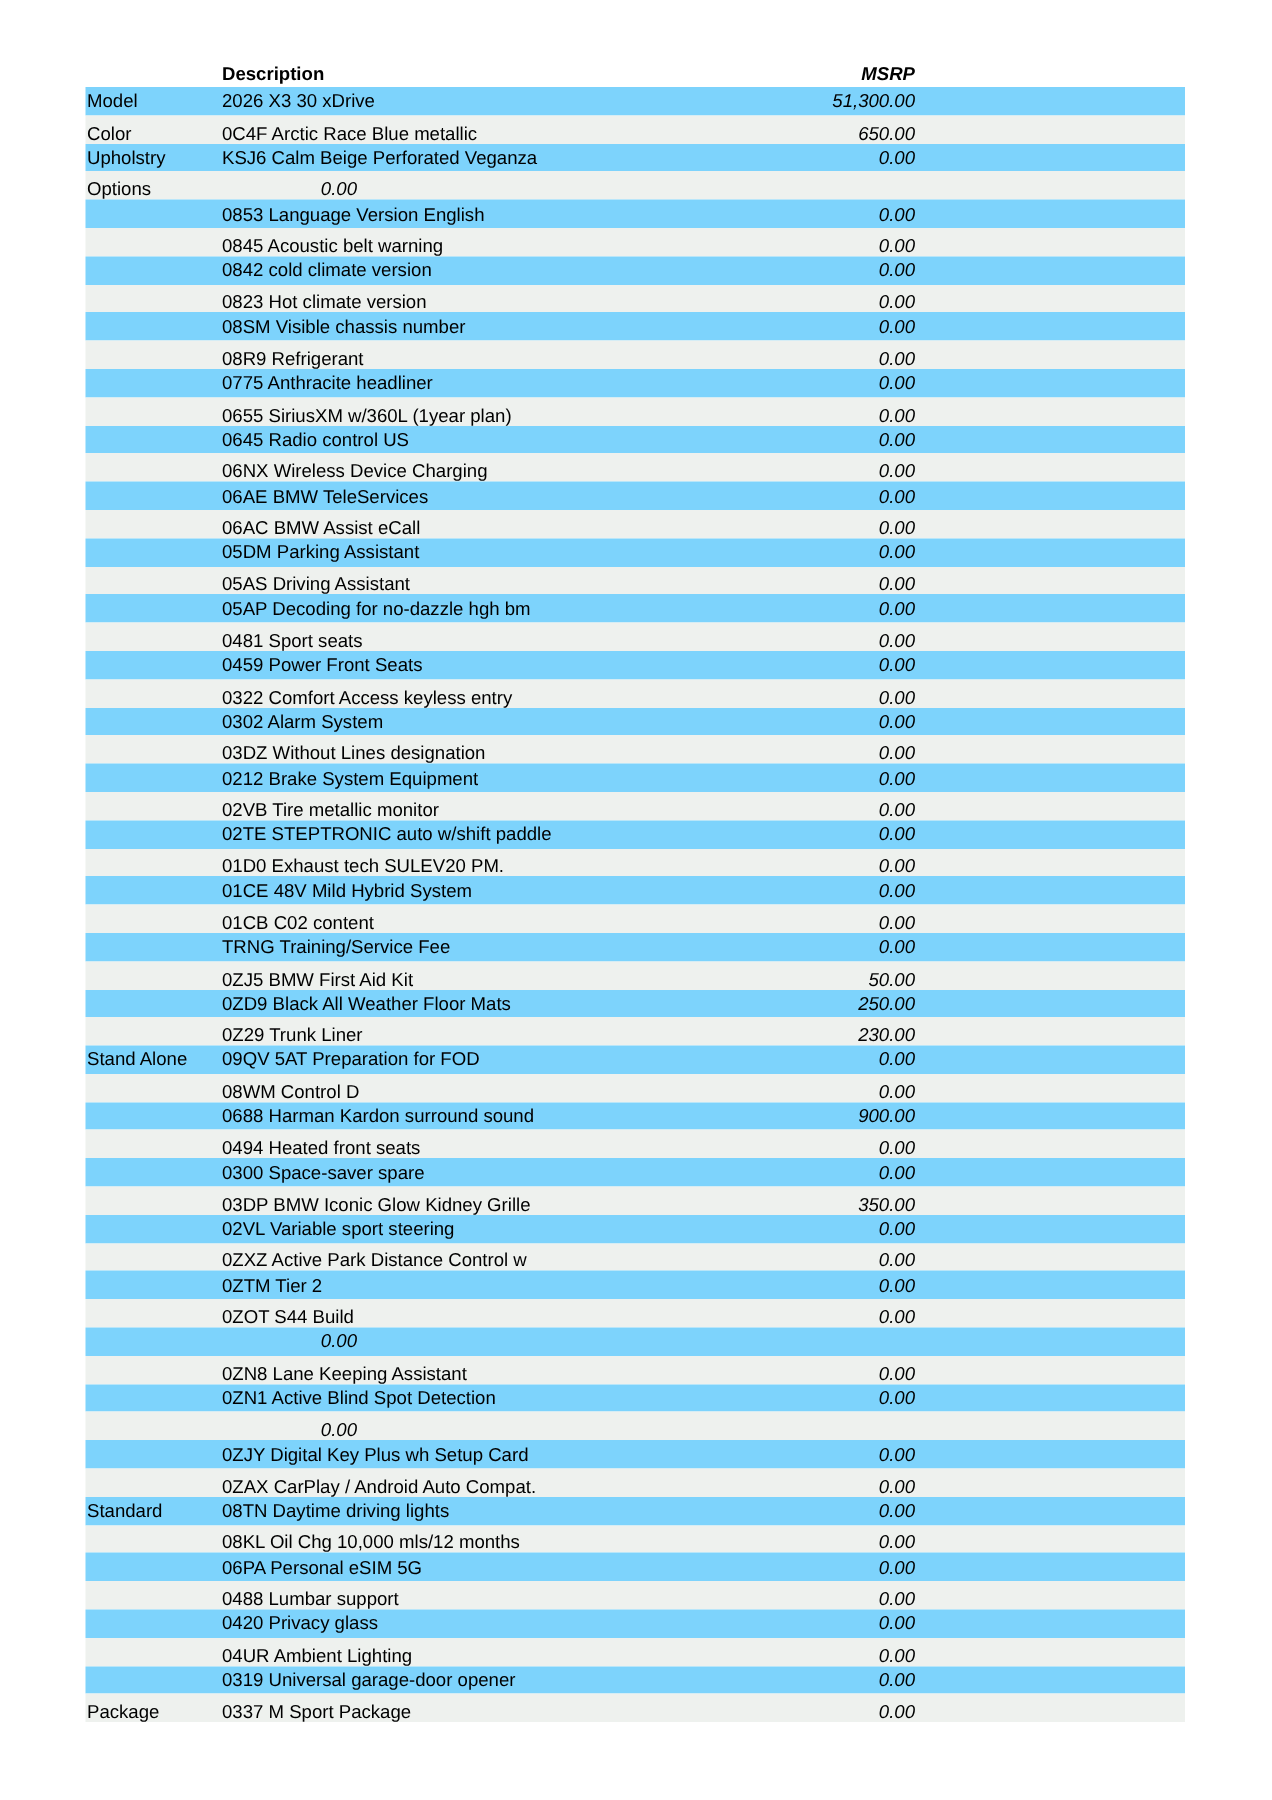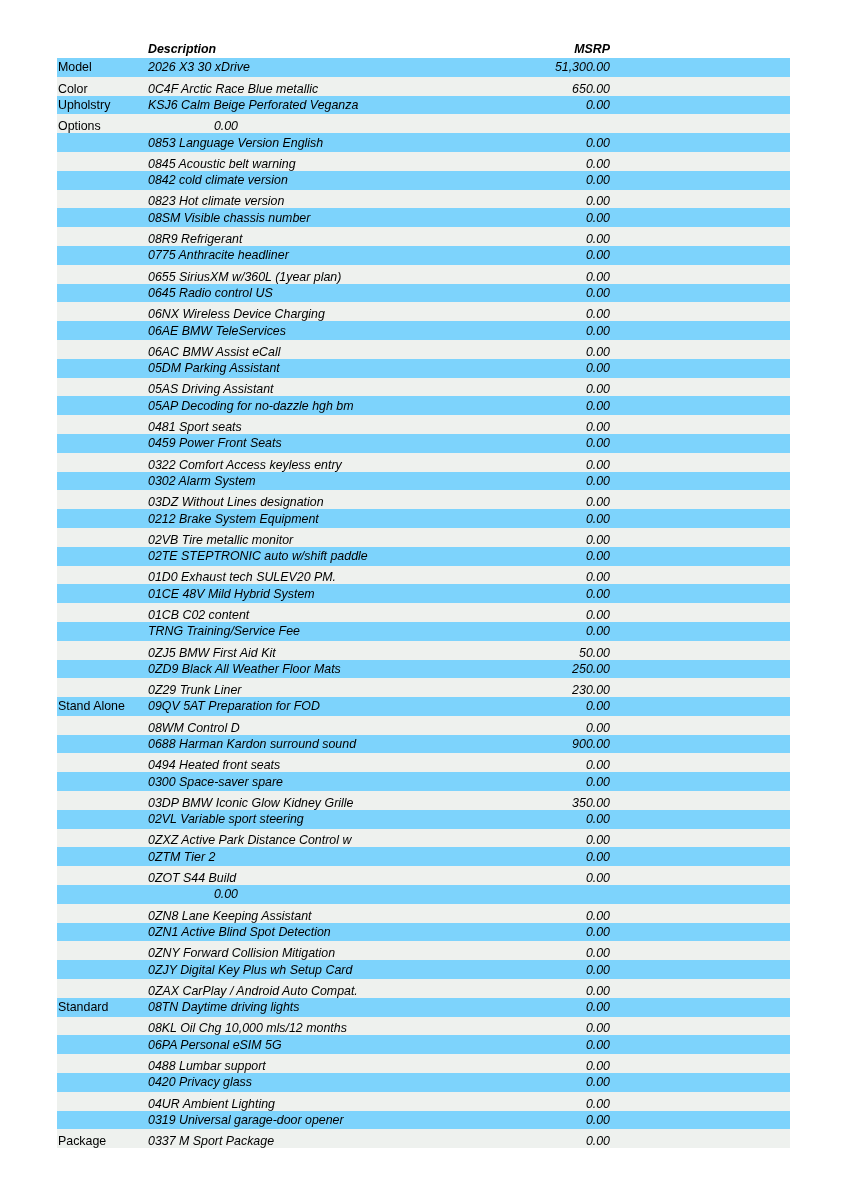--- a/index.html
+++ b/index.html
@@ -39,21 +39,20 @@
   .cell-cat {
     flex: 0 0 91px;
     padding-left: 1px;
     white-space: nowrap;
     overflow: hidden;
   }
   .cell-desc {
     flex: 1 1 auto;
     white-space: nowrap;
     overflow: hidden;
-    font-style: italic;
   }
   .cell-msrp {
     flex: 0 0 270px;
     text-align: right;
     padding-right: 180px;
     white-space: nowrap;
     font-style: italic;
   }
 </style>
 </head>
@@ -294,21 +293,20 @@
     <div class="cell-desc">0ZN8 Lane Keeping Assistant</div>
     <div class="cell-msrp">0.00</div>
   </div>
       <div class="row">
     <div class="cell-cat"></div>
     <div class="cell-desc">0ZN1 Active Blind Spot Detection</div>
     <div class="cell-msrp">0.00</div>
   </div>
       <div class="row alt">
     <div class="cell-cat"></div>
-    <div class="cell-desc">0ZNY Forward Collision Mitigation</div>
     <div class="cell-msrp">0.00</div>
   </div>
       <div class="row">
     <div class="cell-cat"></div>
     <div class="cell-desc">0ZJY Digital Key Plus wh Setup Card</div>
     <div class="cell-msrp">0.00</div>
   </div>
       <div class="row alt">
     <div class="cell-cat"></div>
     <div class="cell-desc">0ZAX CarPlay / Android Auto Compat.</div>

